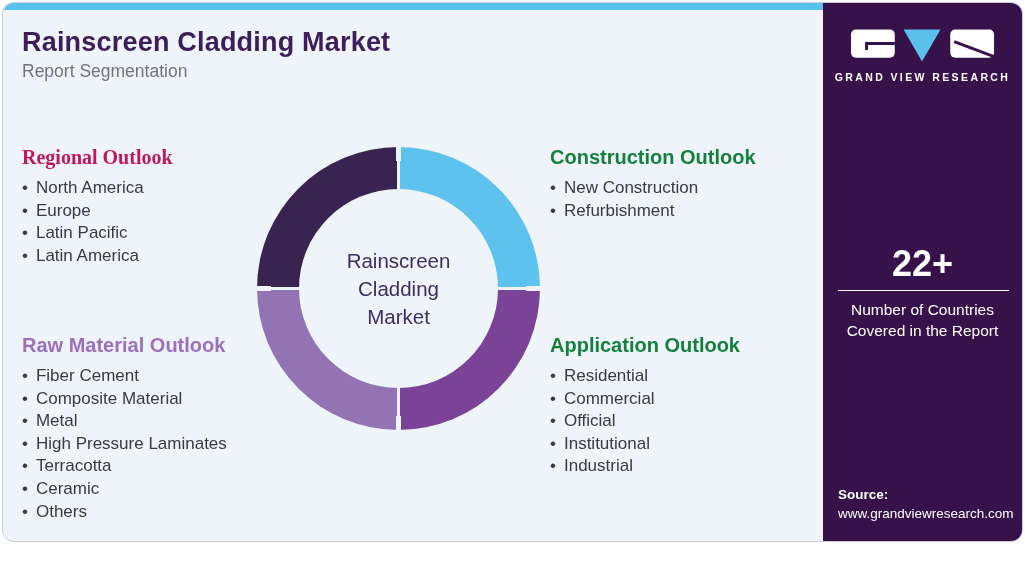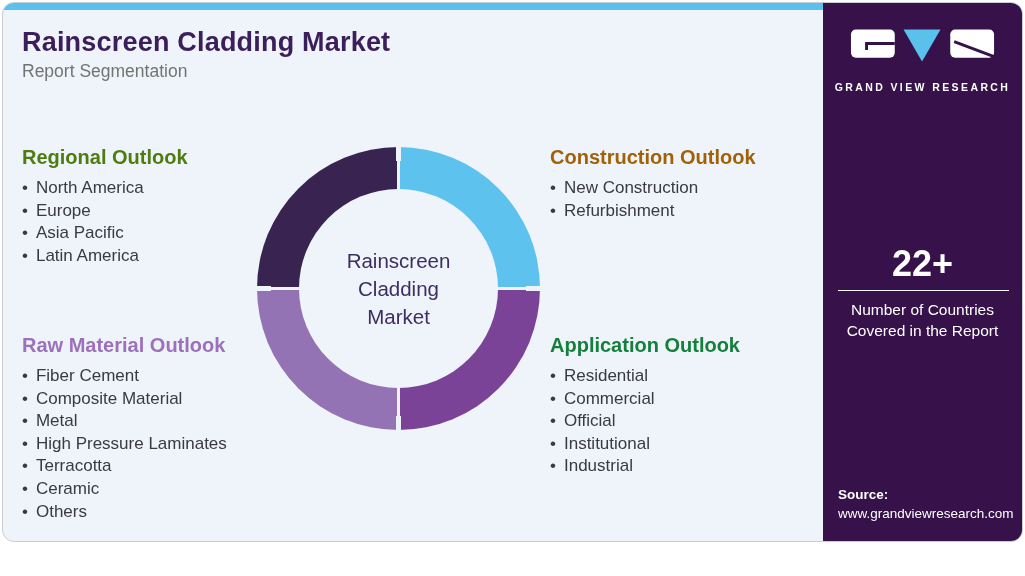--- a/index.html
+++ b/index.html
@@ -35,63 +35,63 @@
   .donut{position:absolute;left:254px;top:144px;width:283px;height:283px;border-radius:50%;}
   .donut-hole{position:absolute;inset:42px;background:var(--bg);border-radius:50%;}
   .donut-label{position:absolute;inset:0;display:flex;align-items:center;justify-content:center;
     text-align:center;font-size:20.5px;line-height:28px;color:#3e2d62;padding:0 48px;}
 
   
   .sidebar{position:absolute;top:0;right:0;width:199px;height:100%;background:var(--sidebar);
     z-index:2;color:#fff;}
   .logo-wrap{position:absolute;top:25px;left:0;right:0;display:flex;flex-direction:column;
     align-items:center;}
-  .brand-name{margin-top:17px;font-size:10.5px;font-weight:bold;letter-spacing:2.4px;color:#fff;white-space:nowrap;}
+  .brand-name{margin-top:7px;font-size:10.5px;font-weight:bold;letter-spacing:2.4px;color:#fff;white-space:nowrap;}
   .stat{position:absolute;top:240px;left:0;right:0;text-align:center;}
   .stat-value{font-size:36px;font-weight:bold;line-height:42px;}
   .stat-divider{border:none;border-top:1.5px solid #ffffff;margin:5px 13px 8px 15px;}
   .stat-caption{font-size:15.5px;line-height:21px;margin:0 auto;max-width:178px;}
   .source{position:absolute;left:15px;bottom:18px;}
   .source-label{font-size:13.5px;font-weight:bold;line-height:19px;}
   .source-url{font-size:13.5px;line-height:19px;}
 </style>
 </head>
 <body>
 
 <div class="card">
   <div class="topbar"></div>
 
   <div class="page-title">Rainscreen Cladding Market</div>
   <div class="page-subtitle">Report Segmentation</div>
 
   <div class="section sec-regional">
-    <div class="sec-title" style="color: #4d7c0f;">Regional Outlook</div>
+    <div class="sec-title" style="color: #be185d; font-family: Liberation Serif, serif;">Regional Outlook</div>
     <ul>
       <li>North America</li>
       <li>Europe</li>
-      <li>Asia Pacific</li>
+      <li>Latin Pacific</li>
       <li>Latin America</li>
     </ul>
   </div>
 
   <div class="section sec-raw">
     <div class="sec-title" style="color: rgb(156, 112, 189);">Raw Material Outlook</div>
     <ul>
       <li>Fiber Cement</li>
       <li>Composite Material</li>
       <li>Metal</li>
       <li>High Pressure Laminates</li>
       <li>Terracotta</li>
       <li>Ceramic</li>
       <li>Others</li>
     </ul>
   </div>
 
   <div class="section sec-construction">
-    <div class="sec-title" style="color: #a16207;">Construction Outlook</div>
+    <div class="sec-title" style="color: #15803d;">Construction Outlook</div>
     <ul>
       <li>New Construction</li>
       <li>Refurbishment</li>
     </ul>
   </div>
 
   <div class="section sec-application">
     <div class="sec-title" style="color: #15803d;">Application Outlook</div>
     <ul>
       <li>Residential</li>

